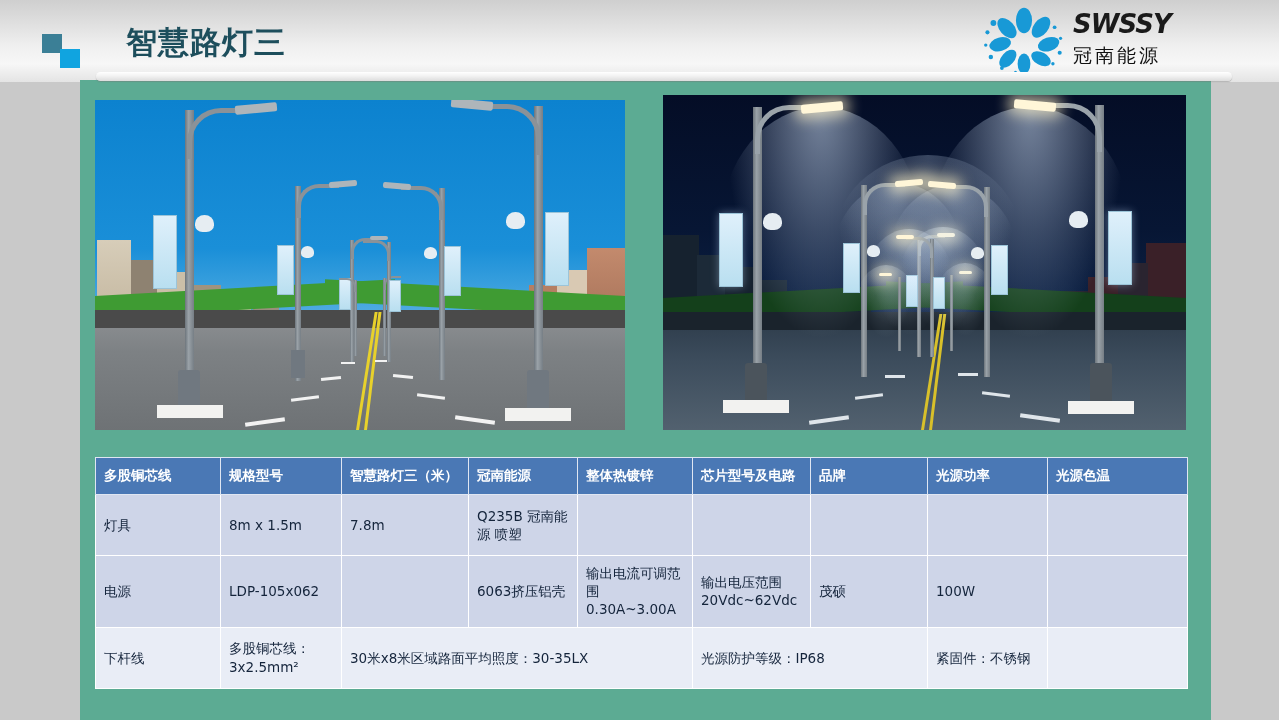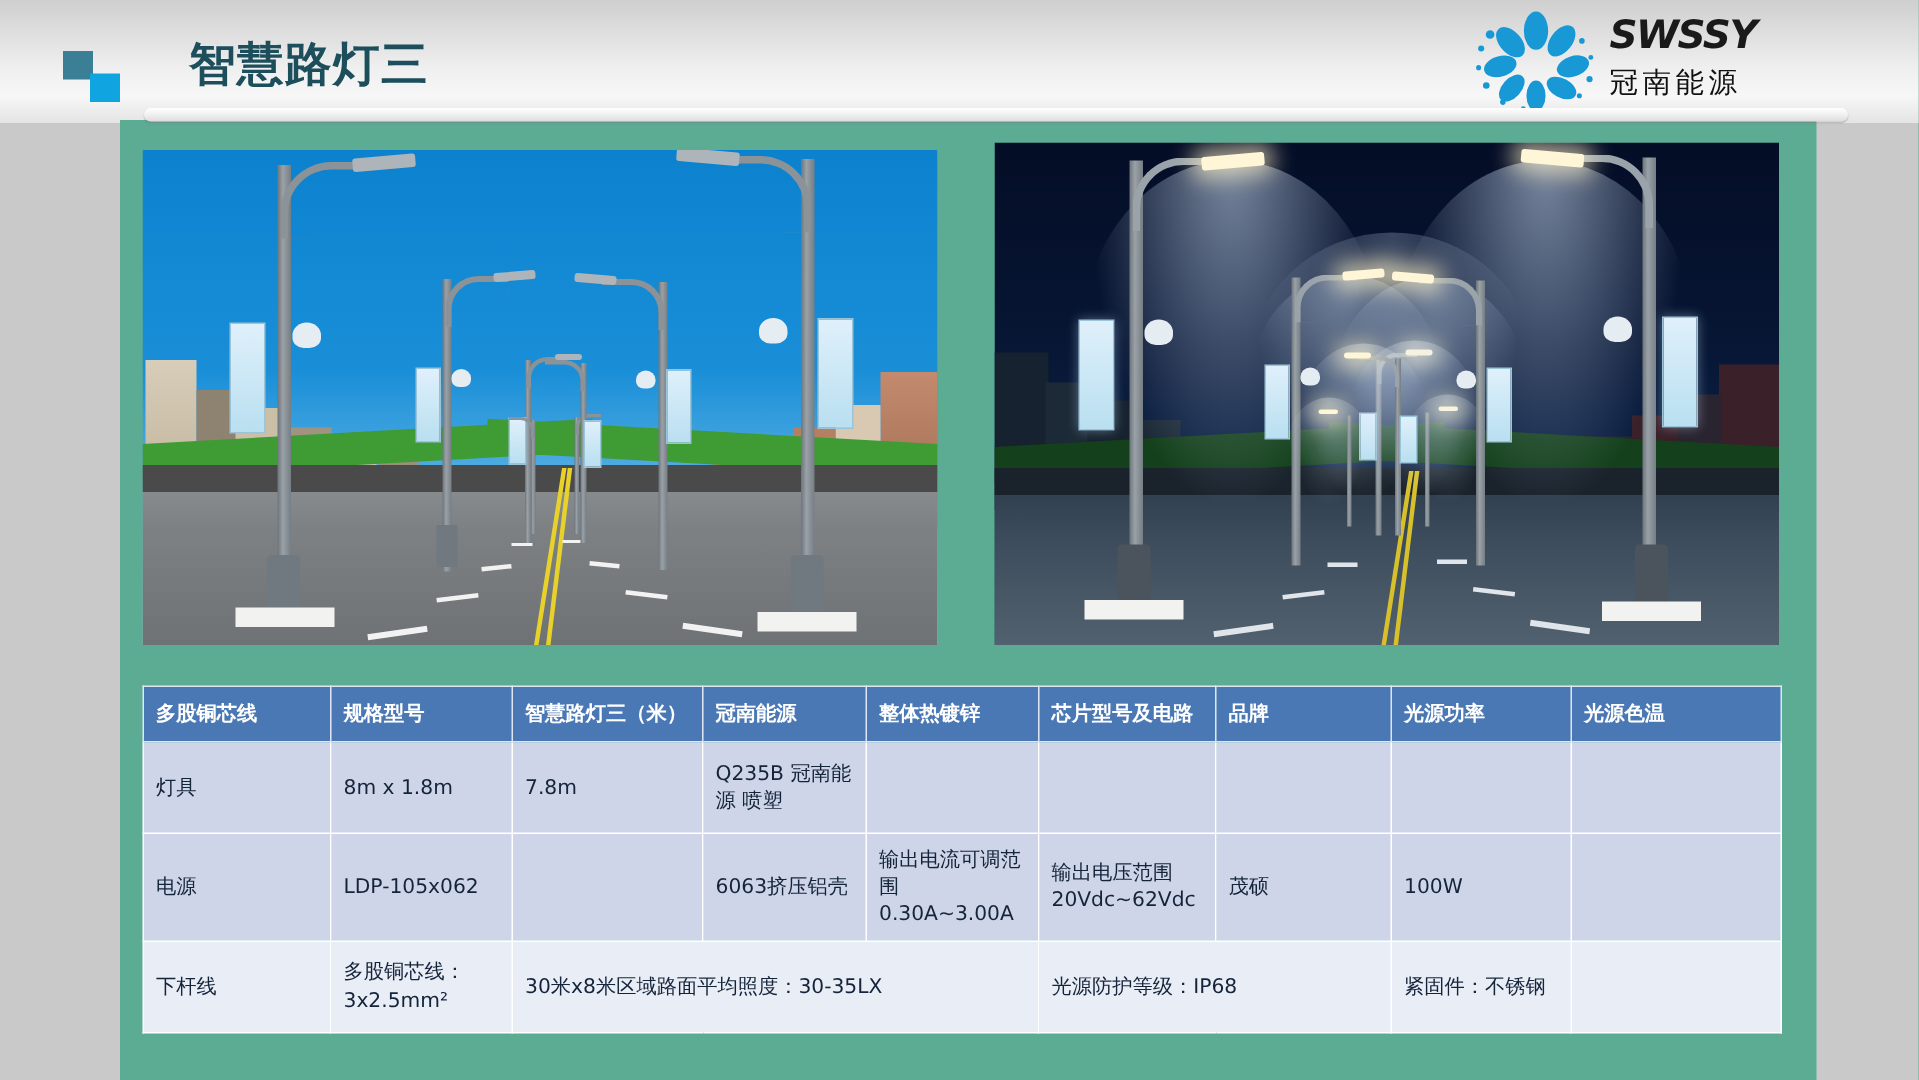--- a/index.html
+++ b/index.html
@@ -353,21 +353,21 @@
         <th>整体热镀锌</th>
         <th>芯片型号及电路</th>
         <th>品牌</th>
         <th>光源功率</th>
         <th>光源色温</th>
       </tr>
     </thead>
     <tbody>
       <tr class="r-odd">
         <td class="tall">灯具</td>
-        <td>8m x 1.8m</td>
+        <td>8m x 1.5m</td>
         <td>7.8m</td>
         <td>Q235B 冠南能源 喷塑</td>
         <td></td>
         <td></td>
         <td></td>
         <td></td>
         <td></td>
       </tr>
       <tr class="r-odd">
         <td class="tall">电源</td>

